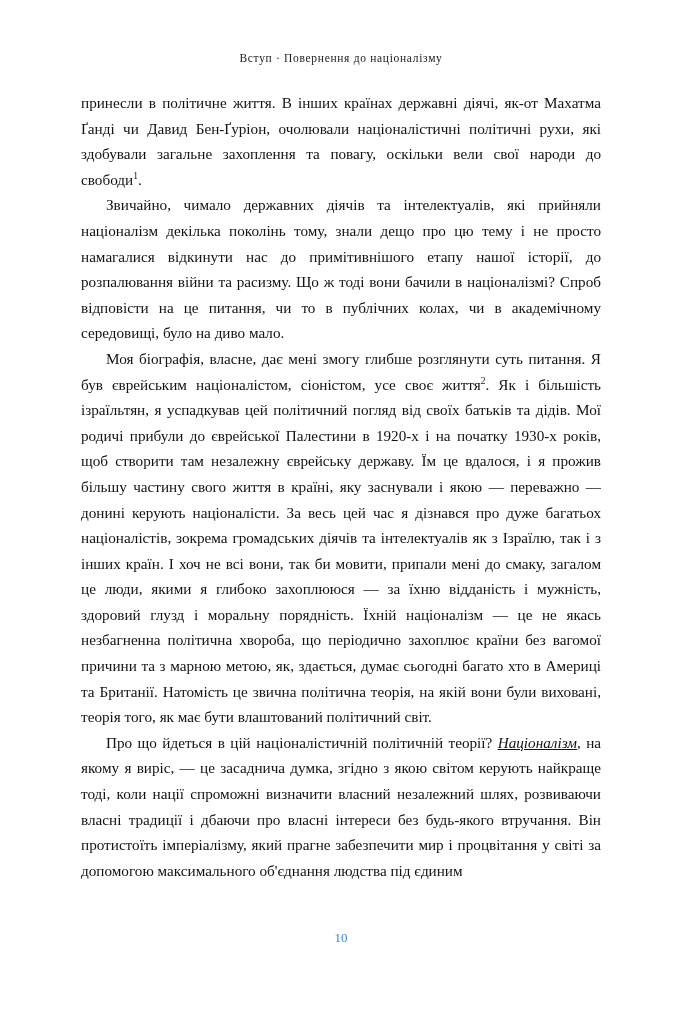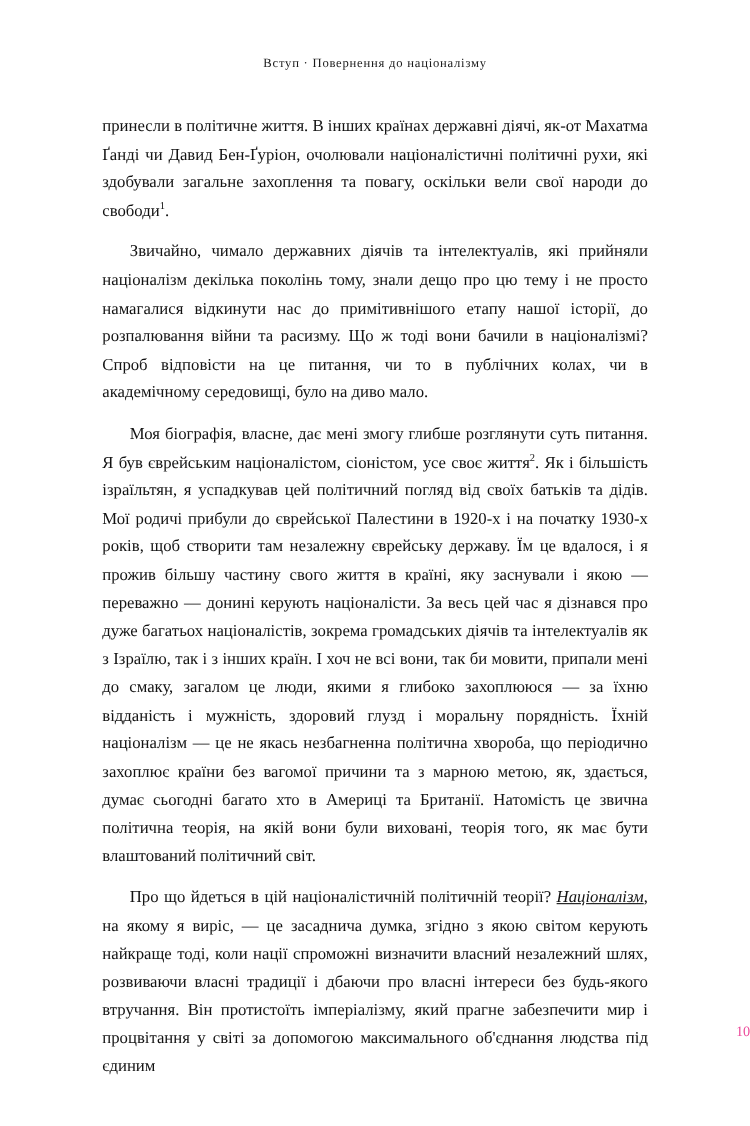--- a/index.html
+++ b/index.html
@@ -40,43 +40,43 @@
     left: 81px;
     width: 520px;
     font-size: 15.2px;
     line-height: 25.6px;
     text-align: justify;
     text-justify: inter-word;
     color: #121212;
     hyphens: manual;
   }
   .body-text p {
-    margin: 12px;
+    margin: 0;
     text-indent: 0;
   }
   .body-text p.indent {
     text-indent: 25px;
   }
   .body-text sup {
     font-size: 9.5px;
     vertical-align: super;
     line-height: 0;
   }
   .body-text i {
     font-style: italic;
     text-decoration: underline;
   }
   .folio {
     position: absolute;
     top: 930px;
     left: 0;
     width: 682px;
-    text-align: right;
+    text-align: center;
     font-size: 13px;
-    color: #ec4899;
+    color: #3b82f6;
   }
 </style>
 </head>
 <body>
 
 <div class="page">
 
   <div class="running-head">Вступ · Повернення до націоналізму</div>
 
   <div class="body-text">

